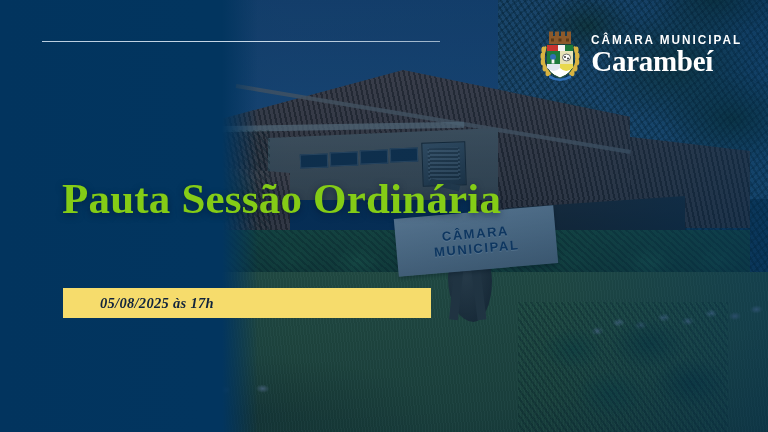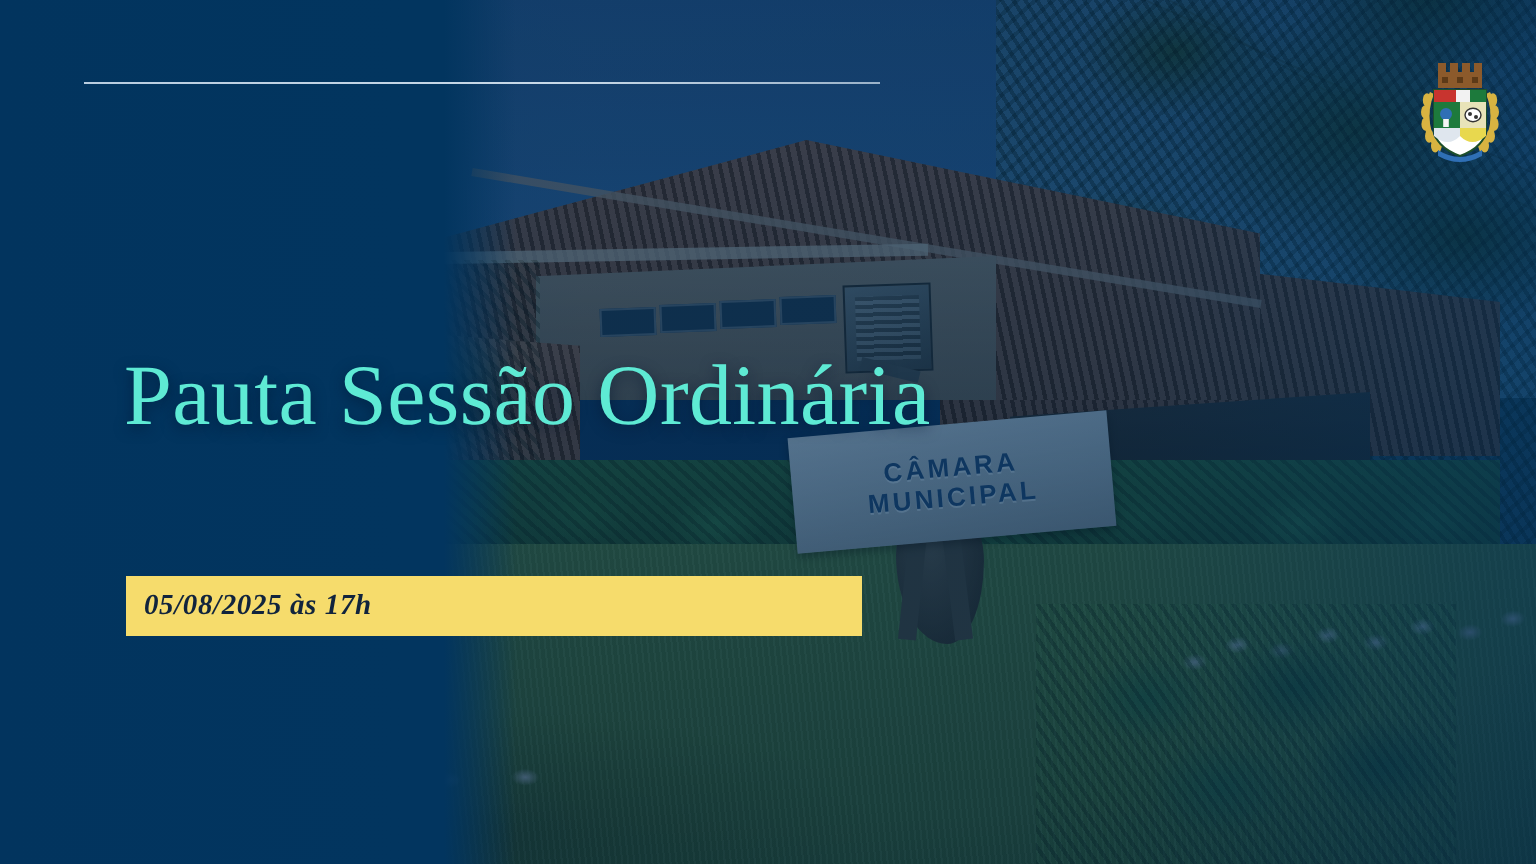--- a/index.html
+++ b/index.html
@@ -262,42 +262,42 @@
   .logo-bot{
     font-family:"Liberation Serif",serif;
     font-size:29px;font-weight:bold;color:#ffffff;
     letter-spacing:-.3px;margin-top:1px;white-space:nowrap;
   }
 
   
   .headline{
     position:absolute;left:62px;top:176px;
     font-family:"Liberation Serif",serif;
-    color:#5eead4;
+    color:#84cc16;
     font-size:43px;line-height:1.07;
-    font-weight:normal;
+    font-weight:bold;
     letter-spacing:.2px;
     text-shadow:0 2px 7px rgba(0,20,45,.55);
     white-space:nowrap;
   }
   .headline .l2{display:block;padding-left:18px;}
   .ord{font-size:.58em;vertical-align:.52em;text-decoration:underline;text-underline-offset:1px;}
 
   
   .badge{
     position:absolute;left:63px;top:288px;
     width:368px;height:30px;
     background:#f6dc6c;
     display:flex;align-items:center;
   }
   .badge span{
     font-family:"Liberation Serif",serif;
     font-style:italic;font-weight:bold;
     font-size:14.5px;color:#11243d;
-    padding-left:9px;letter-spacing:.3px;
+    padding-left:37px;letter-spacing:.3px;
   }
 </style>
 </head>
 <body>
 
 <div class="banner">
 
   <div class="photo">
     <div class="sky"></div>
     <div class="wire w1"></div>
@@ -395,20 +395,24 @@
       <path d="M22 36 H35 V40 Q28 46 22 40 Z" fill="#e8d84e"></path>
 
       <circle cx="15" cy="29" r="3" fill="#2f6fb5"></circle>
       <rect x="13.6" y="31.5" width="2.8" height="4" fill="#f5f5f5"></rect>
       <ellipse cx="28.5" cy="29.5" rx="4" ry="3.4" fill="#ffffff" stroke="#333" stroke-width=".7"></ellipse>
       <circle cx="27" cy="29" r="1" fill="#333"></circle>
         <circle cx="30" cy="30.5" r="1" fill="#333"></circle>
 
       <path d="M11 47 Q22 54 33 47 L33 50 Q22 56 11 50 Z" fill="#2f6fb5"></path>
     </svg>
+    <div class="logo-words">
+      <div class="logo-top">CÂMARA MUNICIPAL</div>
+      <div class="logo-bot">Carambeí</div>
+    </div>
   </div>
 
   <div class="headline">
     <span class="l1">Pauta Sessão Ordinária</span>
   </div>
 
   <div class="badge">
     <span>05/08/2025 às 17h</span>
   </div>
 

